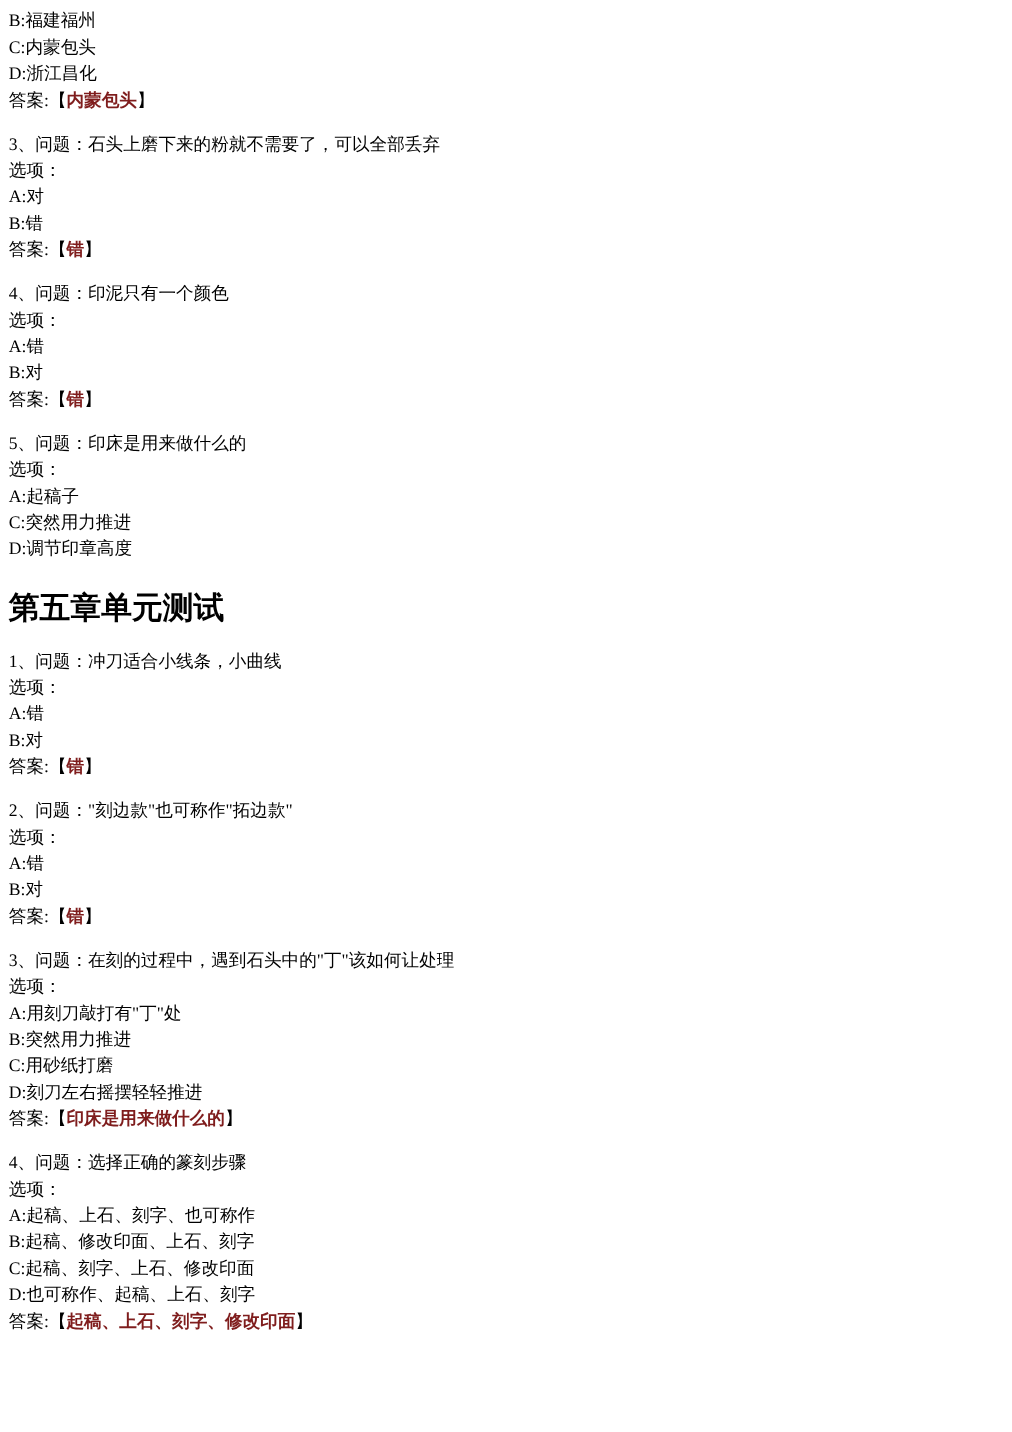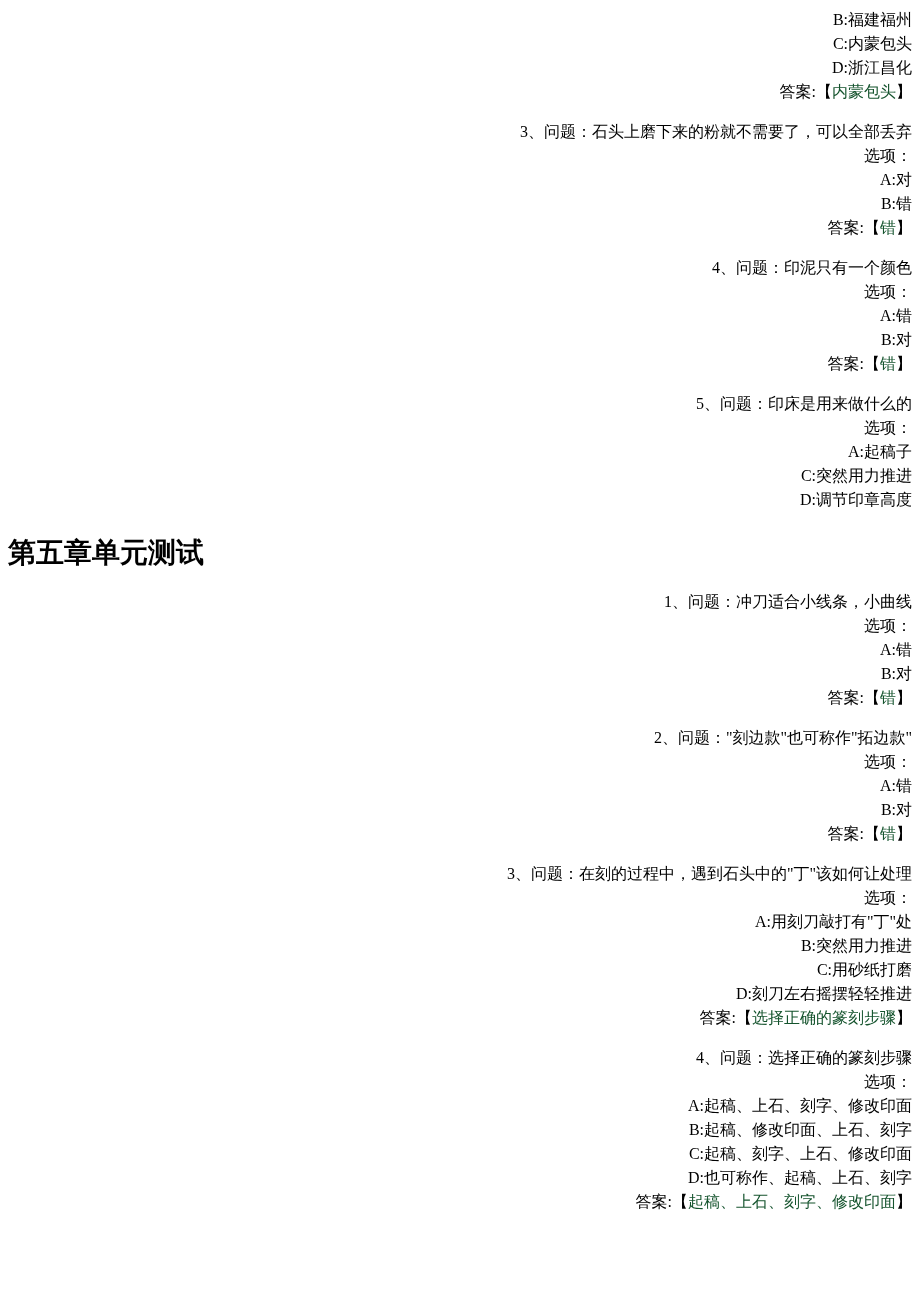--- a/index.html
+++ b/index.html
@@ -8,27 +8,27 @@
     line-height: 1.5;
     color: #000;
     background: #fff;
     margin: 0;
     padding: 8px;
     width: 920px;
     box-sizing: border-box;
   }
   .block {
     margin-bottom: 16px;
-    text-align: right;
   }
   .line {
     margin: 0;
   }
   .answer-red {
-    color: #14532d;
+    color: #7f1d1d;
+    font-weight: bold;
   }
   h2.chapter {
     font-size: 28px;
     font-weight: bold;
     margin: 20px 0 16px 0;
     font-family: "SimHei", "黑体", sans-serif;
   }
 </style>
 </head>
 <body>
@@ -83,24 +83,24 @@
       <p class="line">B:对</p>
       <p class="line"><span>答案:</span><span>【</span><span class="answer-red">错</span><span>】</span></p>
     </div>
     <div class="block">
       <p class="line">3、问题：在刻的过程中，遇到石头中的"丁"该如何让处理</p>
       <p class="line">选项：</p>
       <p class="line">A:用刻刀敲打有"丁"处</p>
       <p class="line">B:突然用力推进</p>
       <p class="line">C:用砂纸打磨</p>
       <p class="line">D:刻刀左右摇摆轻轻推进</p>
-      <p class="line"><span>答案:</span><span>【</span><span class="answer-red">选择正确的篆刻步骤</span><span>】</span></p>
+      <p class="line"><span>答案:</span><span>【</span><span class="answer-red">印床是用来做什么的</span><span>】</span></p>
     </div>
     <div class="block">
       <p class="line">4、问题：选择正确的篆刻步骤</p>
       <p class="line">选项：</p>
-      <p class="line">A:起稿、上石、刻字、修改印面</p>
+      <p class="line">A:起稿、上石、刻字、也可称作</p>
       <p class="line">B:起稿、修改印面、上石、刻字</p>
       <p class="line">C:起稿、刻字、上石、修改印面</p>
       <p class="line">D:也可称作、起稿、上石、刻字</p>
       <p class="line"><span>答案:</span><span>【</span><span class="answer-red">起稿、上石、刻字、修改印面</span><span>】</span></p>
     </div>
   </div>
 
 </body></html>

